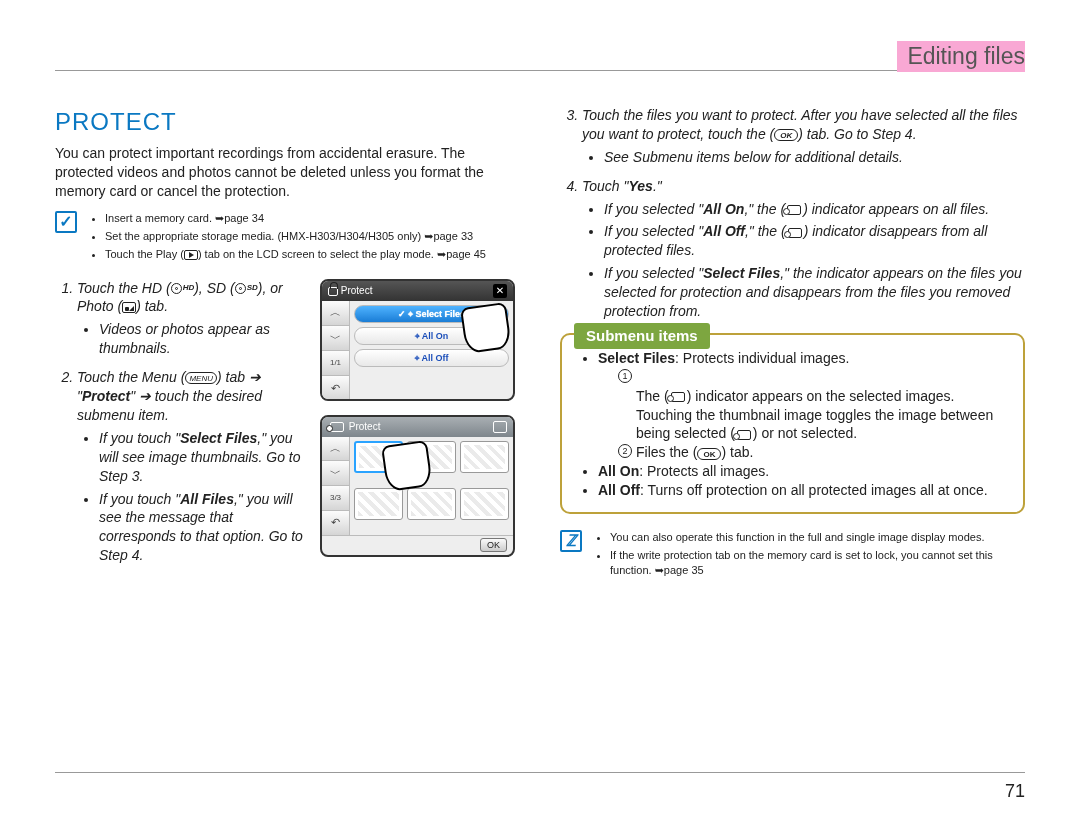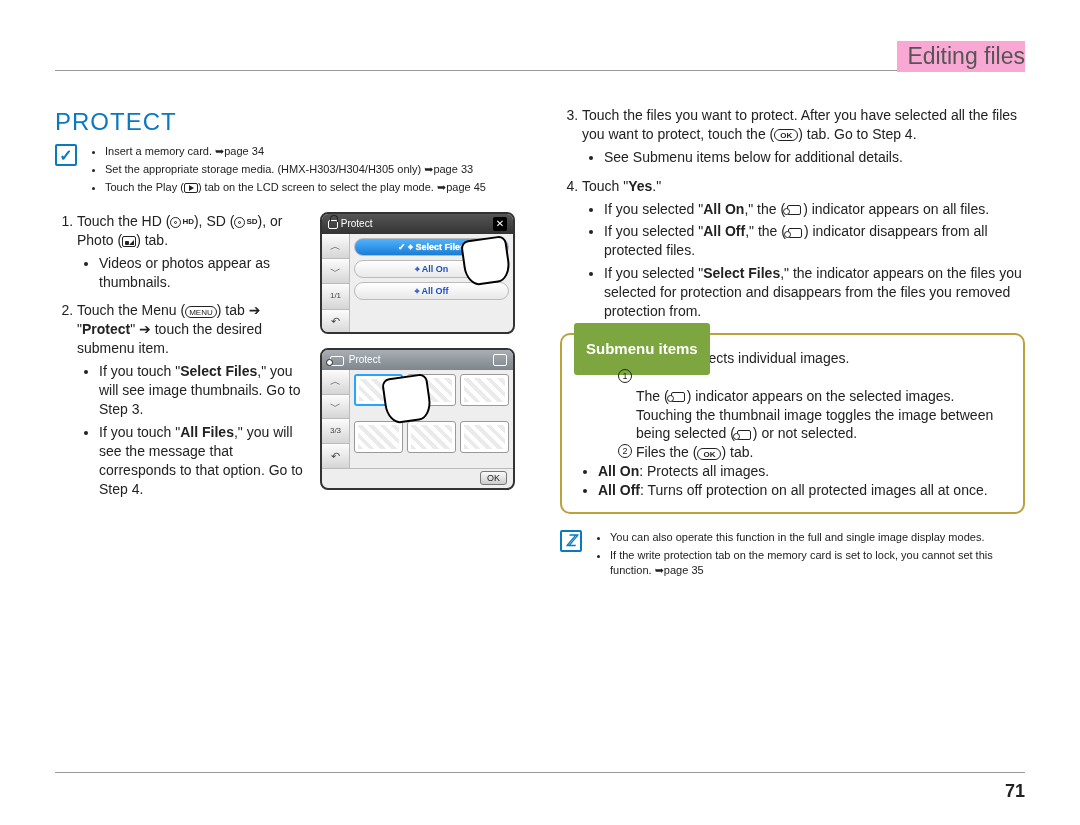--- a/index.html
+++ b/index.html
@@ -76,20 +76,21 @@
     font-size: 8px;
     border: 1px solid #222;
     border-radius: 6px;
     text-align: center;
     vertical-align: middle;
     background: #fff;
   }
   ol.steps {
     list-style: decimal;
     padding-left: 22px;
+    font-style: italic;
   }
   ol.steps > li { margin-bottom: 10px; }
   ol.steps ul { list-style: disc; padding-left: 22px; margin-top: 4px; }
   ol.steps ul li { margin-bottom: 4px; }
 
   .left-step-area {
     display: flex;
     gap: 10px;
   }
   .left-step-text { flex: 1; }
@@ -183,21 +184,21 @@
     border-radius: 10px;
     padding: 14px 16px 12px 16px;
     position: relative;
     margin-top: 12px;
   }
   .submenu-tab {
     position: absolute;
     top: -12px; left: 12px;
     background: #7da640;
     color: #fff;
-    padding: 16px 12px;
+    padding: 3px 12px;
     border-radius: 3px;
     font-size: 15px;
     font-weight: bold;
   }
   .submenu-box ul { list-style: disc; padding-left: 20px; }
   .submenu-box .sub { padding-left: 20px; list-style: none; }
   .sub li { position:relative; padding-left:18px; }
   .sub li .num {
     position:absolute; left:0; top:1px;
     width:14px; height:14px; border:1px solid #222; border-radius:50%;
@@ -225,37 +226,38 @@
     display:inline-block; width:14px; height:11px; border:1px solid #222; border-radius:2px; vertical-align:middle; position:relative;
   }
   .photo-icon::before{ content:""; position:absolute; left:2px; bottom:1px; width:4px; height:4px; background:#222; border-radius:1px;}
   .photo-icon::after{ content:""; position:absolute; right:1px; bottom:1px; width:0; height:0; border-left:5px solid transparent; border-bottom:5px solid #222;}
   .disc-icon { display:inline-block; width:11px; height:11px; border:1px solid #222; border-radius:50%; vertical-align:middle; position:relative;}
   .disc-icon::before{ content:""; position:absolute; inset:3px; border:1px solid #222; border-radius:50%;}
   .disc-label { font-size:8px; font-weight:bold; vertical-align:middle; margin-left:1px;margin-top:46px;}
   .arrow { font-family: Arial; }
   .pagenum {
     position:absolute; bottom:22px; right:55px;
-    font-size:18px; font-weight:bold;
+    font-size:18px; font-weight:normal;
     padding-top:6px; border-top:1px solid #999;
     width: 970px; text-align:right;
   }
 </style>
 </head>
 <body>
 
 <div class="page">
   <div class="header-rule">
     <div class="header-title">Editing files</div>
   </div>
 
   <div class="columns">
 
     <div class="col">
       <div class="section-title">PROTECT</div>
+      <p class="intro">You can protect important recordings from accidental erasure. The protected videos and photos cannot be deleted unless you format the memory card or cancel the protection.</p>
 
       <div class="note-block">
         <span class="icon-box">✓</span>
         <ul>
           <li>Insert a memory card. ➥page 34</li>
           <li>Set the appropriate storage media. (HMX-H303/H304/H305 only) ➥page 33</li>
           <li>Touch the Play (<span class="play-icon"></span>) tab on the LCD screen to select the play mode. ➥page 45</li>
         </ul>
       </div>
 

